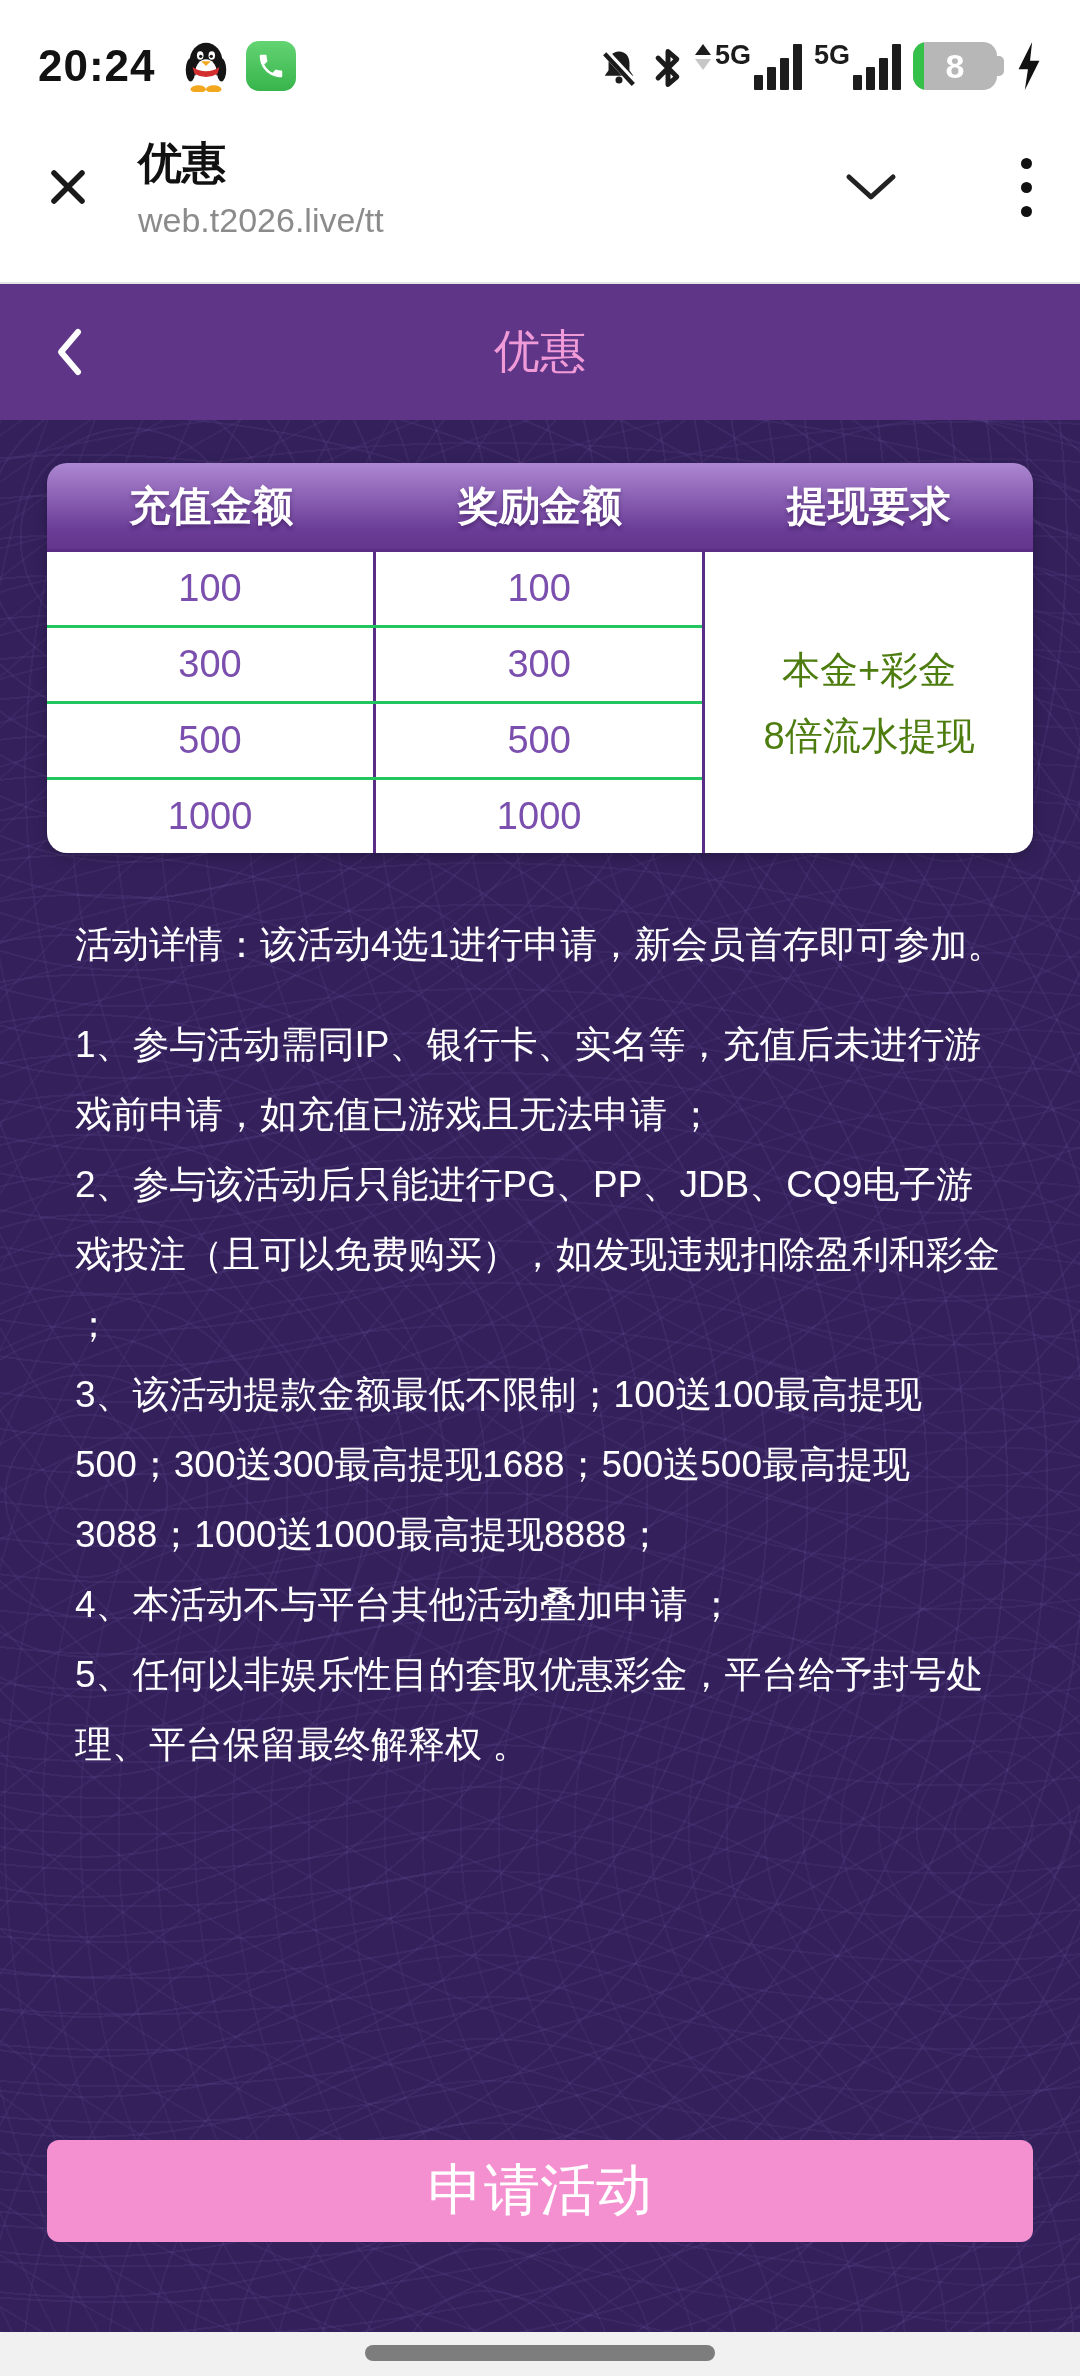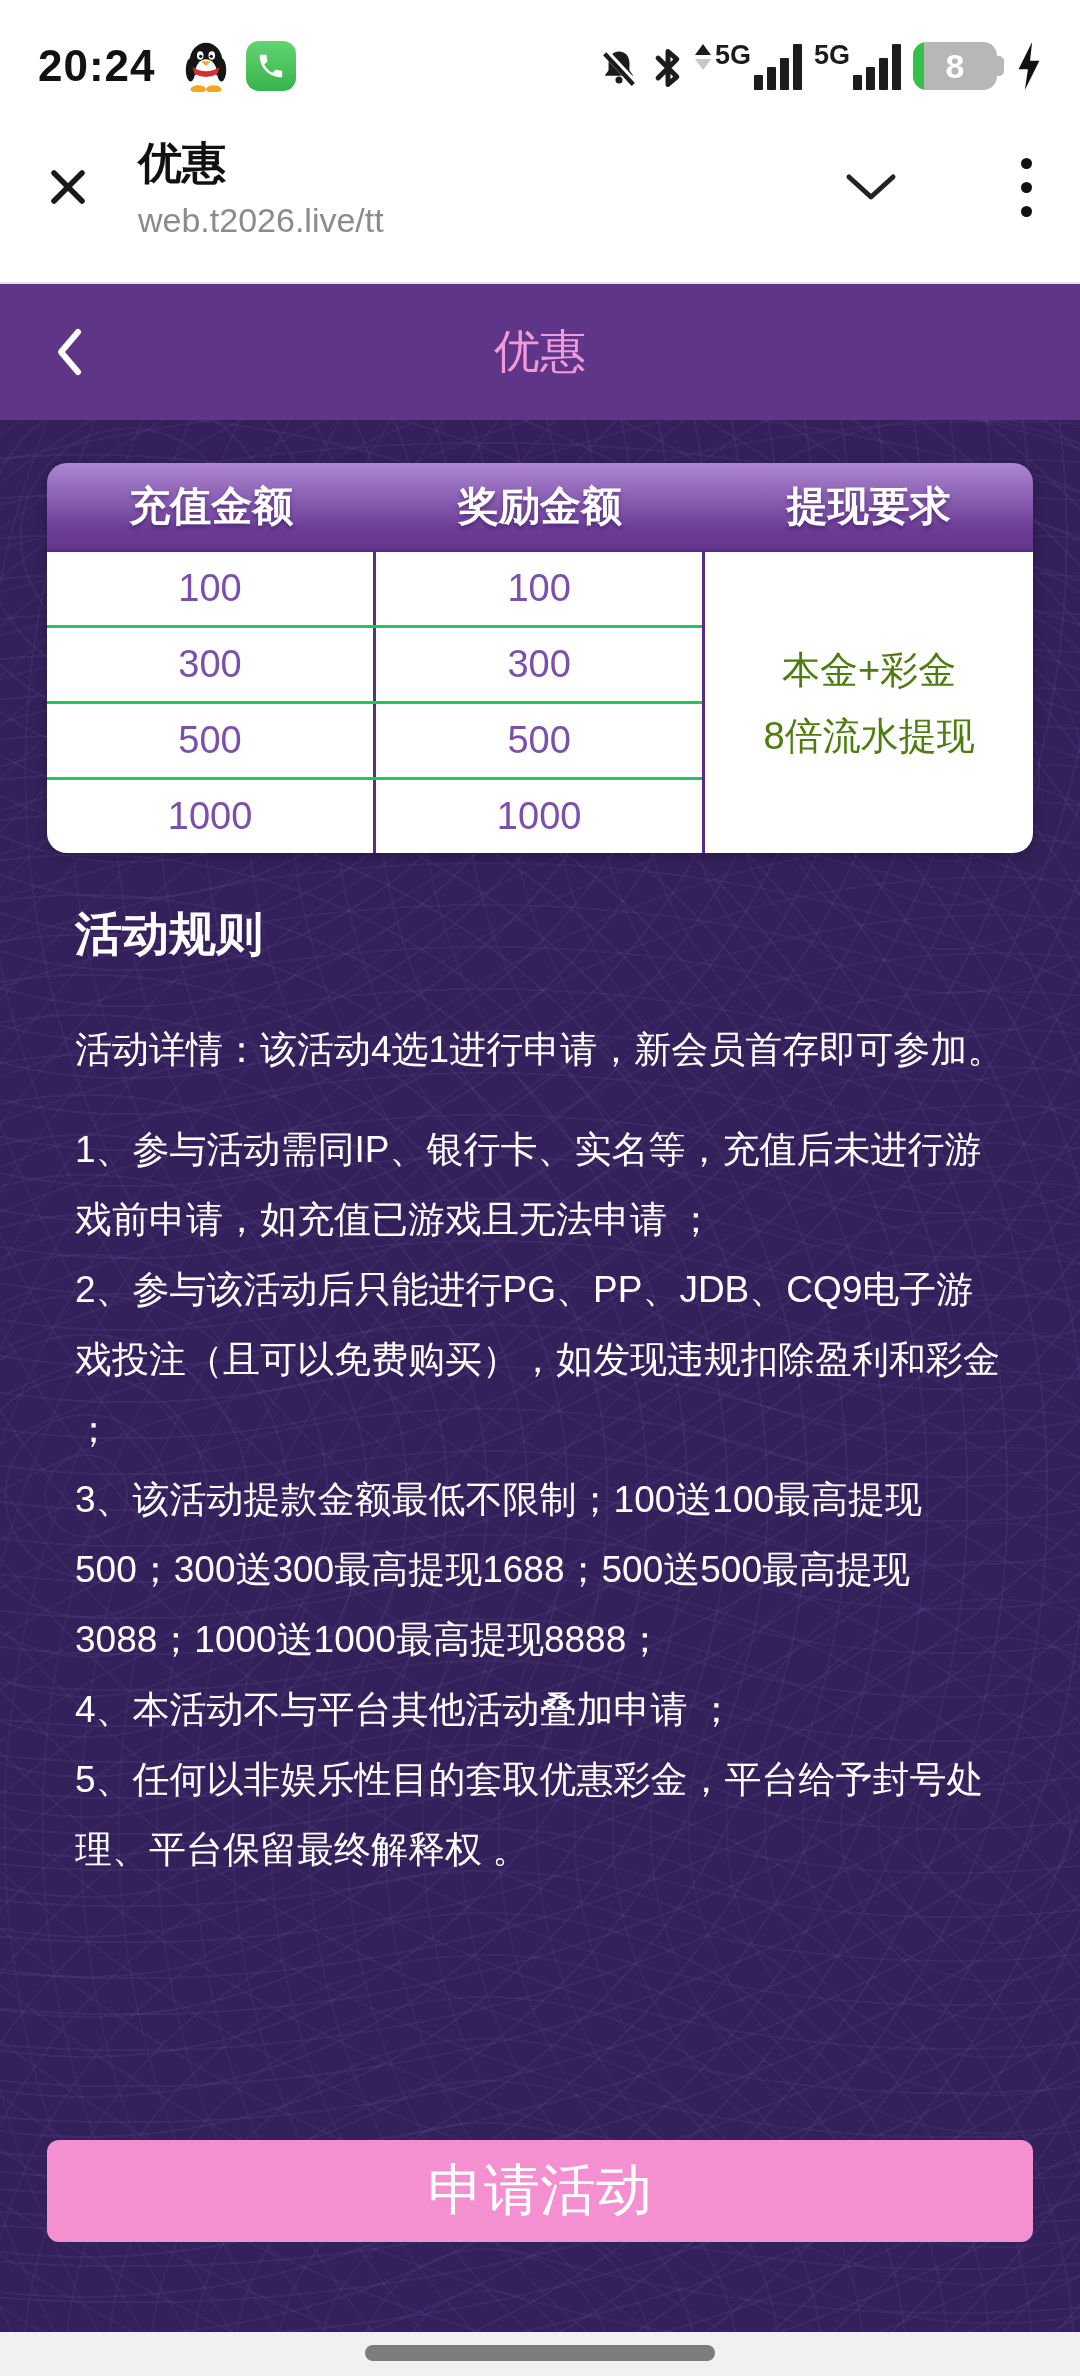--- a/index.html
+++ b/index.html
@@ -240,21 +240,20 @@
           </div>
         </div>
         <div class="tbody-right">
           <span>本金+彩金</span>
           <span>8倍流水提现</span>
         </div>
       </div>
     </div>
 
     <div class="rules">
-      <h2>活动规则</h2>
       <p>活动详情：该活动4选1进行申请，新会员首存即可参加。</p>
       <p class="rule-item">1、参与活动需同IP、银行卡、实名等，充值后未进行游戏前申请，如充值已游戏且无法申请 ；</p>
       <p class="rule-item">2、参与该活动后只能进行PG、PP、JDB、CQ9电子游戏投注（且可以免费购买），如发现违规扣除盈利和彩金 ；</p>
       <p class="rule-item">3、该活动提款金额最低不限制；100送100最高提现500；300送300最高提现1688；500送500最高提现3088；1000送1000最高提现8888；</p>
       <p class="rule-item">4、本活动不与平台其他活动叠加申请 ；</p>
       <p class="rule-item">5、任何以非娱乐性目的套取优惠彩金，平台给予封号处理、平台保留最终解释权 。</p>
     </div>
   </div>
 
   <button class="apply-button">申请活动</button>

